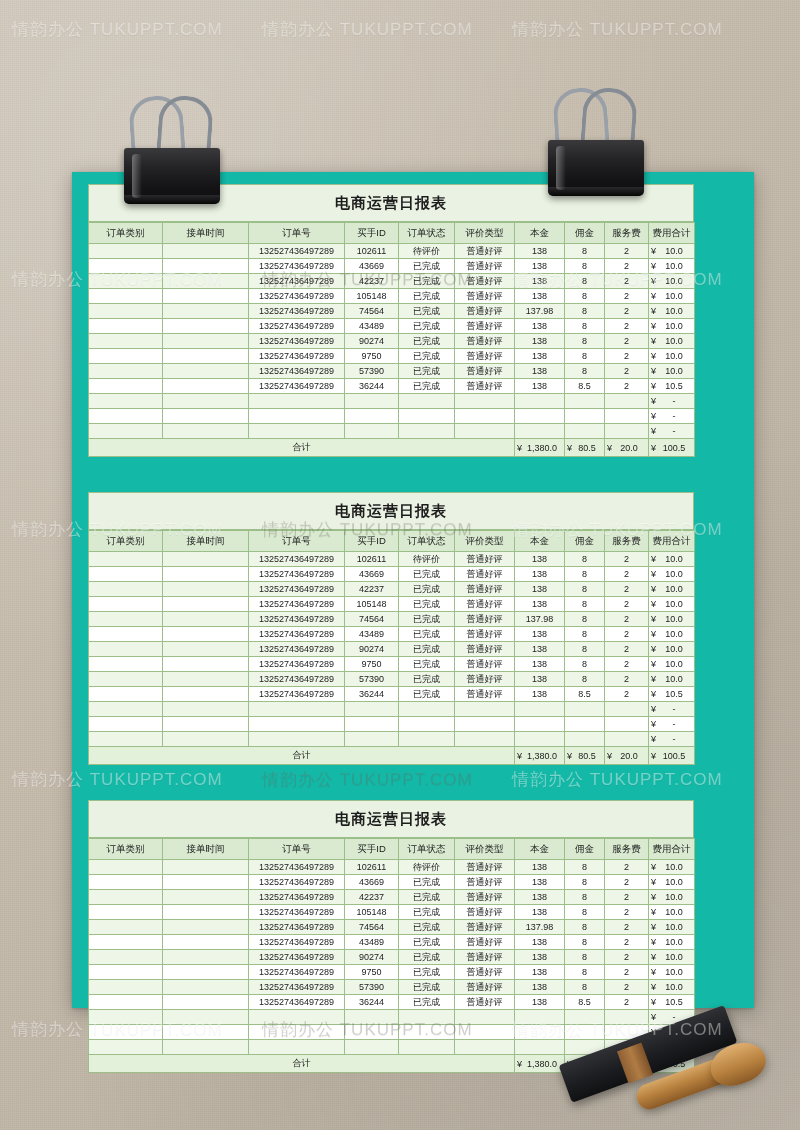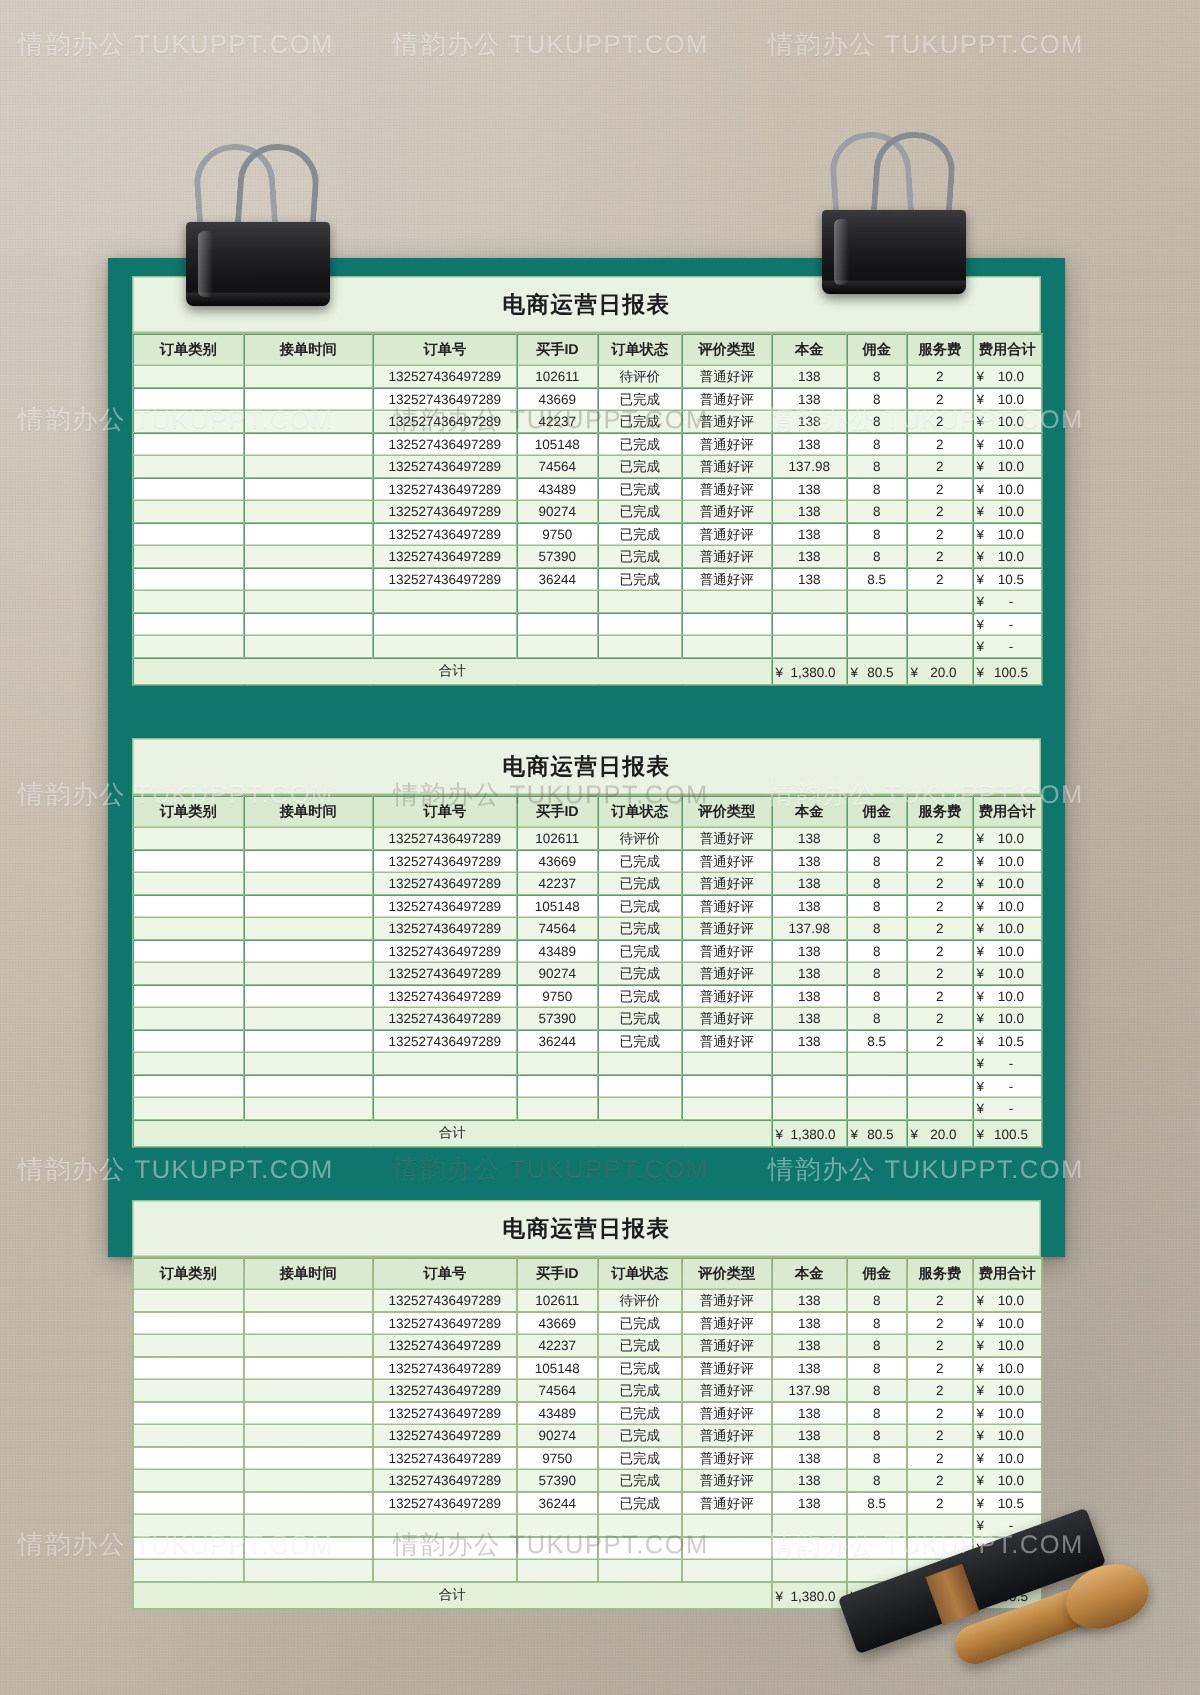--- a/index.html
+++ b/index.html
@@ -51,24 +51,25 @@
     text-shadow: 0 1px 0 rgba(0,0,0,0.05);
   }
   .wm.dark { color: rgba(120,112,100,0.28); }
 
   
   #sheet {
     position: absolute;
     left: 72px;
     top: 172px;
     width: 638px;
-    height: 666px;
-    background: #0f766e;
+    height: 836px;
+    background: #14b8a6;
     box-shadow: 0 4px 18px rgba(0,0,0,0.28), 0 1px 3px rgba(0,0,0,0.2);
     z-index: 10;
+    padding-left: 44px;
   }
 
   
   .clip { position: absolute; z-index: 30; }
   .clip .handle-l, .clip .handle-r {
     position: absolute;
     width: 46px;
     height: 62px;
     border: 4px solid #8d9199;
     border-bottom: none;
@@ -133,21 +134,21 @@
   table.rpt th, table.rpt td {
     border: 1px solid #9cbf8a;
     height: 14px;
     padding: 0 2px;
     text-align: center;
     overflow: hidden;
     white-space: nowrap;
   }
   table.rpt thead th {
     background: #d9ead0;
-    font-weight: bold;
+    font-weight: normal;
     height: 20px;
     font-size: 9.5px;
   }
   tr.band-a td { background: #eef6e8; }
   tr.band-b td { background: #ffffff; }
   td.money { text-align: right; padding-right: 5px; }
   tr.total-row td {
     background: #e3f0da;
     font-weight: normal;
     height: 17px;

